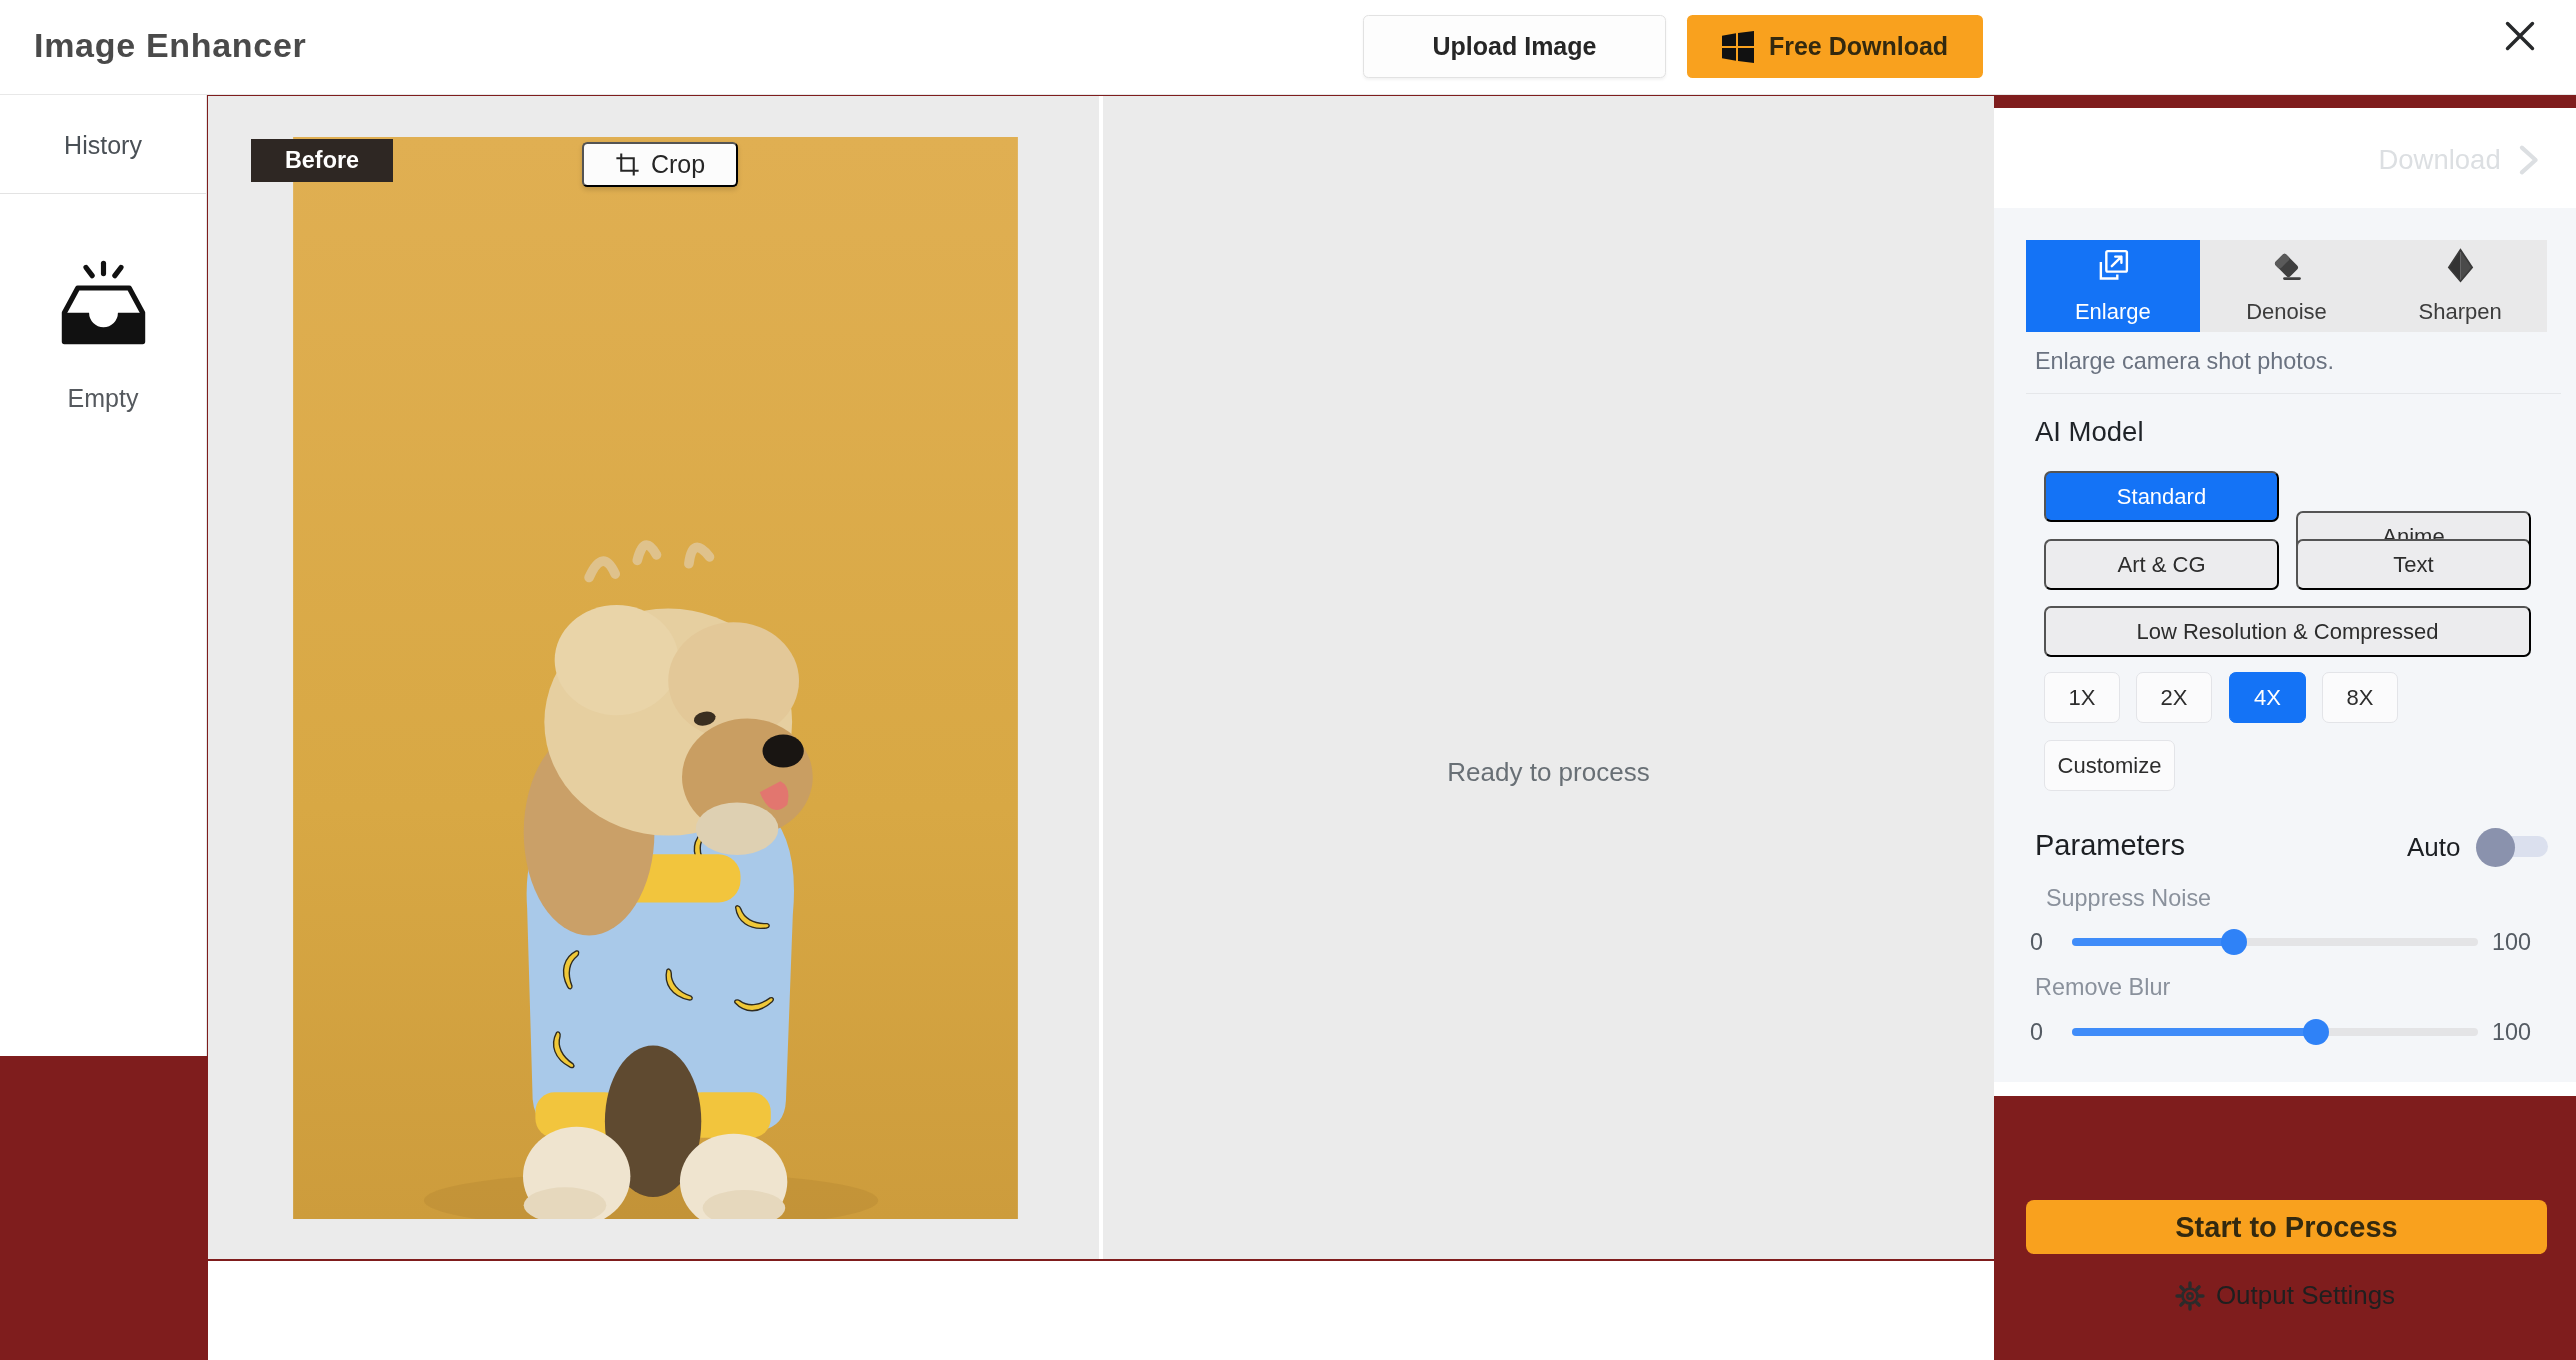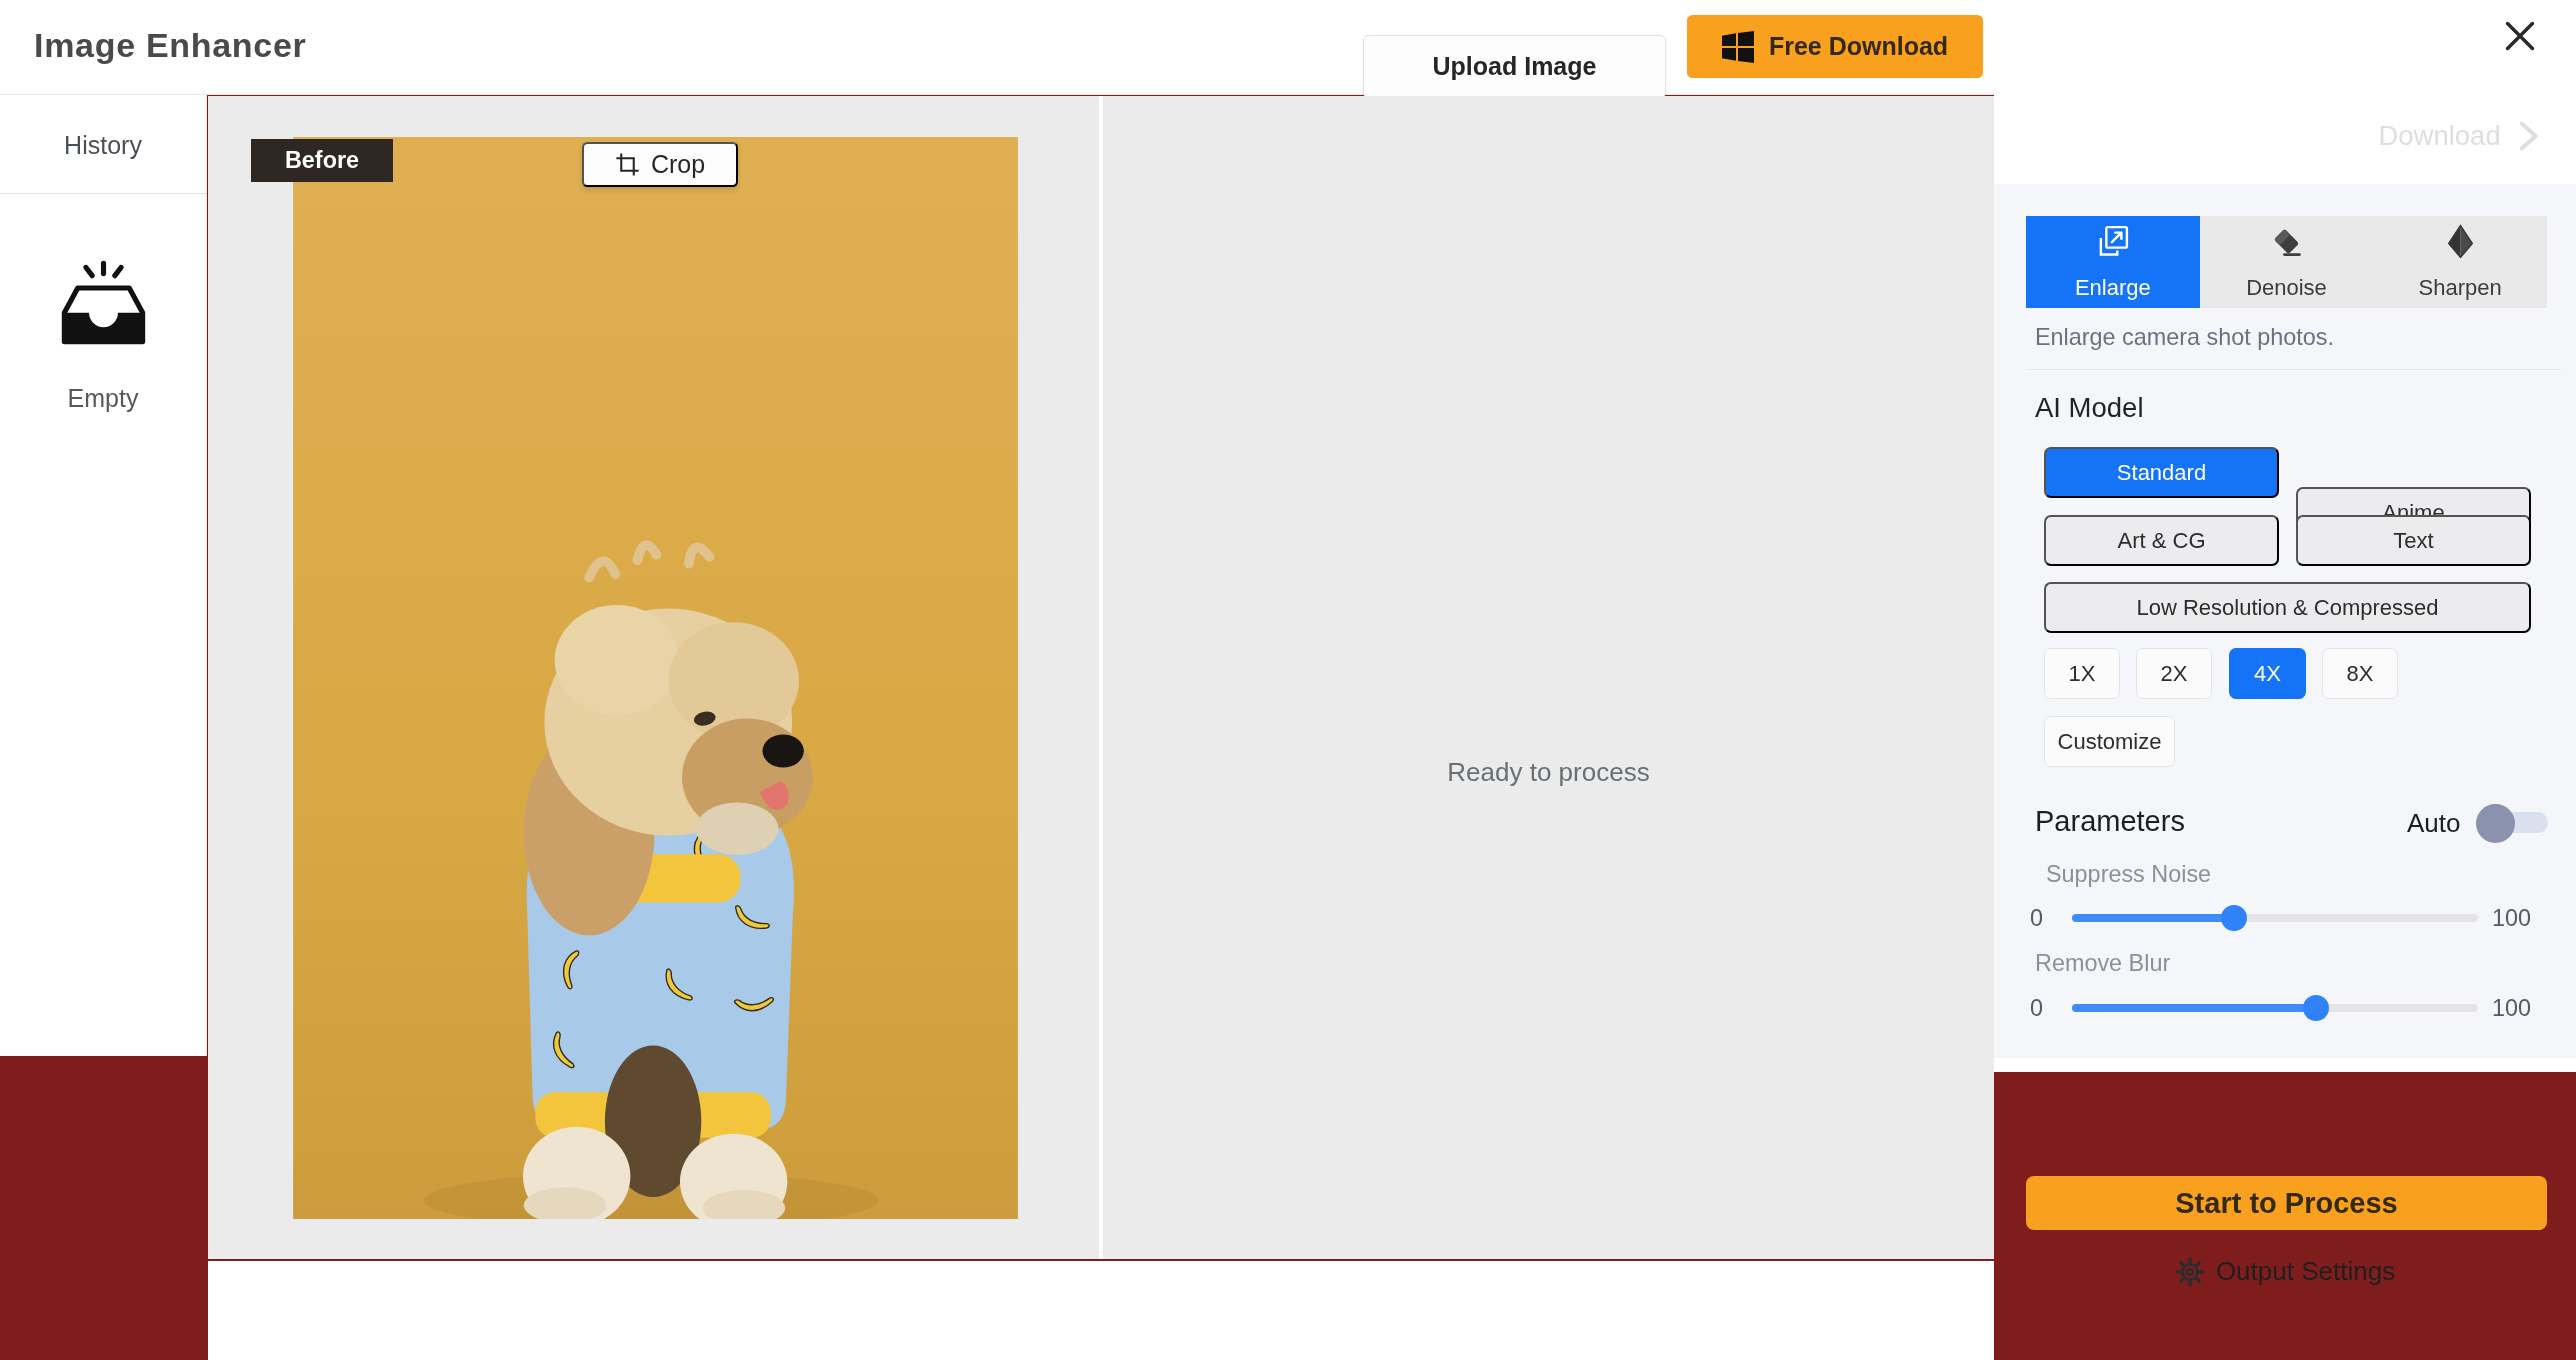--- a/index.html
+++ b/index.html
@@ -5,42 +5,42 @@
   html,body{margin:0;padding:0;background:#ffffff;}
   *{box-sizing:border-box;}
   #stage{
     position:relative;width:2576px;height:1361px;overflow:hidden;
     font-family:"Liberation Sans","DejaVu Sans",sans-serif;color:#2b2b2b;background:#7f1d1d;
   }
   
   .topbar{position:absolute;left:0;top:0;width:2576px;height:95px;background:#fff;border-bottom:1.4px solid #e8e8e8;}
   .app-title{position:absolute;left:34px;top:26px;font-size:34px;font-weight:bold;color:#4a4a4a;letter-spacing:0.7px;}
   .btn-upload{position:absolute;left:1363px;top:15px;width:303px;height:63px;background:#fdfdfd;border:1.4px solid #e2e2e2;border-radius:5.5px;
-    display:flex;align-items:center;justify-content:center;font-size:25px;font-weight:bold;color:#262626;box-shadow:0 1.4px 2.8px rgba(0,0,0,.05);cursor:pointer;margin-top:20px;}
+    display:flex;align-items:center;justify-content:center;font-size:25px;font-weight:bold;color:#262626;box-shadow:0 1.4px 2.8px rgba(0,0,0,.05);cursor:pointer;}
   .btn-freedl{position:absolute;left:1687px;top:15px;width:296px;height:63px;background:#f9a11e;border:none;border-radius:5.5px;
     display:flex;align-items:center;justify-content:center;gap:15px;font-size:25px;font-weight:bold;color:#33290f;cursor:pointer;}
   .close-btn{position:absolute;left:2492px;top:8.3px;width:55px;height:55px;display:flex;align-items:center;justify-content:center;cursor:pointer;}
   
   .sidebar{position:absolute;left:0;top:95px;width:207px;height:961px;background:#fff;border-right:1.4px solid #e7e7e7;text-decoration:underline;}
   .history-label{position:absolute;left:0;top:36px;width:100%;text-align:center;font-size:25px;color:#4a5056;}
   .history-divider{position:absolute;left:0;top:98px;width:100%;height:1.4px;background:#e3e3e3;}
   .empty-wrap{position:absolute;left:0;top:158px;width:100%;text-align:center;}
   .empty-label{position:absolute;left:0;top:289px;width:100%;text-align:center;font-size:25px;color:#55595e;}
   
   .canvas-left{position:absolute;left:208px;top:96px;width:891px;height:1163px;background:#ebebeb;}
   .canvas-divider{position:absolute;left:1099px;top:96px;width:4.1px;height:1163px;background:#ffffff;}
   .canvas-right{position:absolute;left:1103px;top:96px;width:891px;height:1163px;background:#ebebeb;}
   .status-text{position:absolute;left:0;top:661px;width:100%;text-align:center;font-size:26px;color:#686f75;}
   .photo{position:absolute;left:85px;top:41px;width:725px;height:1082px;}
   .before-badge{position:absolute;left:43px;top:43px;width:142px;height:43px;background:#2e2723;color:#fff;
     display:flex;align-items:center;justify-content:center;font-size:23.4px;font-weight:bold;}
   .crop-btn{position:absolute;left:374px;top:46px;width:156px;height:45px;background:#fcfcfc;border-radius:5.5px;box-shadow:0 2.1px 5.5px rgba(0,0,0,.14);
     display:flex;align-items:center;justify-content:center;gap:11px;font-size:25px;color:#262626;cursor:pointer;}
   
-  .panel{position:absolute;left:1994px;top:84px;width:582px;height:988px;background:#ffffff;}
+  .panel{position:absolute;left:1994px;top:108px;width:582px;height:988px;background:#ffffff;}
   .download-row{position:absolute;right:34px;top:34px;display:flex;align-items:center;gap:13.8px;cursor:default;}
   .download-label{font-size:27.5px;color:#dcdfe2;}
   .panel-gray{position:absolute;left:0;top:100px;width:582px;height:874px;background:#f4f6f9;}
   .tabs{position:absolute;left:32px;top:100px;width:521px;height:124px;display:flex;}
   .tab{flex:1;display:flex;flex-direction:column;align-items:center;justify-content:center;gap:15px;background:#e9e9ea;cursor:pointer;margin-top:32px;}
   .tab .tab-label{font-size:22px;color:#3c3c3c;}
   .tab.active{background:#1473f6;}
   .tab.active .tab-label{color:#ffffff;}
   .panel-desc{position:absolute;left:41px;top:240px;font-size:23.4px;color:#6a7280;}
   .desc-divider{position:absolute;left:32px;top:285px;width:535px;height:1.4px;background:#e5e7ea;}

